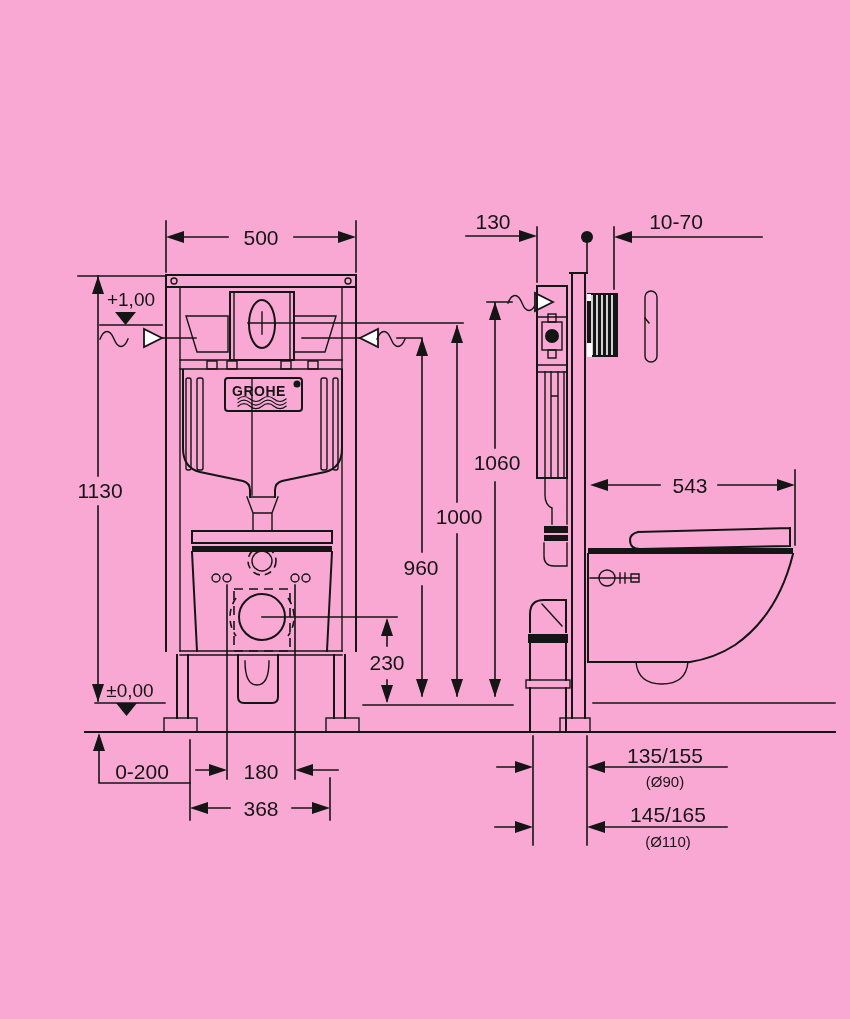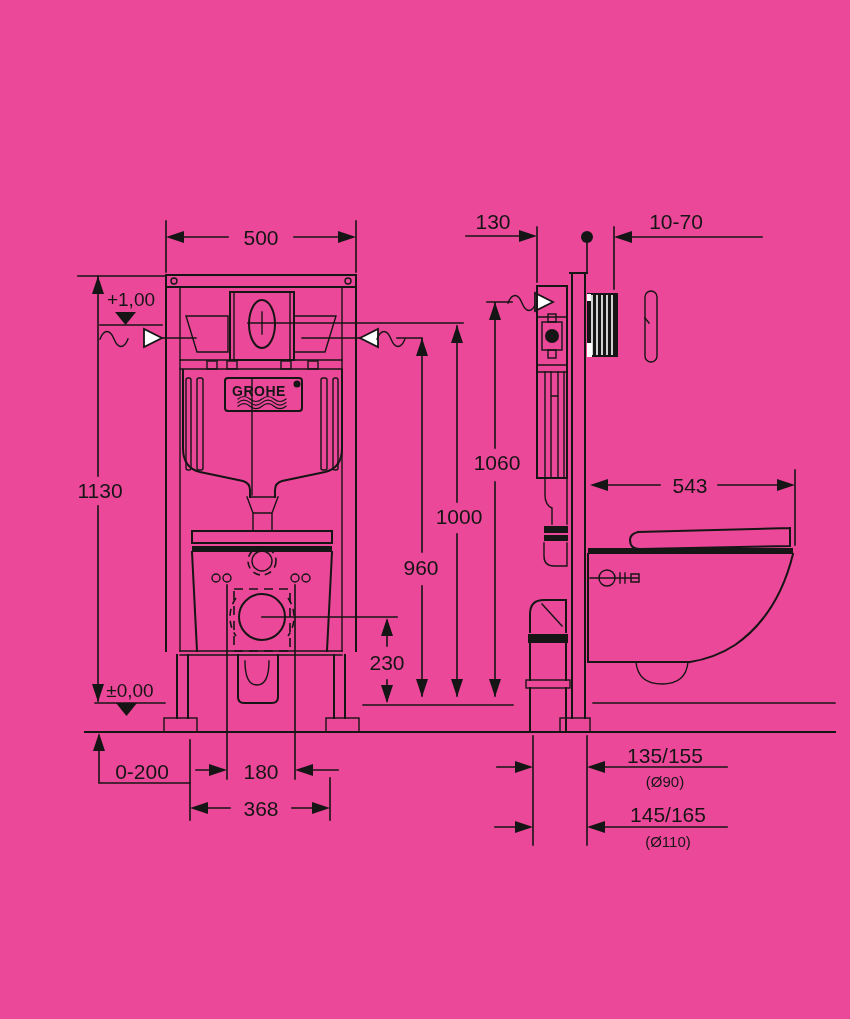--- a/index.html
+++ b/index.html
@@ -1,16 +1,16 @@
 <!DOCTYPE html>
 <html><head>
 <meta charset="utf-8">
 <style>
   html,body{margin:0;padding:0;background:#fff;}
-  .canvas{position:relative;width:850px;height:1019px;background:#ec4899;overflow:hidden;
+  .canvas{position:relative;width:850px;height:1019px;background:#f9a8d4;overflow:hidden;
           font-family:"Liberation Sans",sans-serif;}
   svg{position:absolute;left:0;top:0;}
   svg text{font-family:"Liberation Sans",sans-serif;fill:#151515;}
   .dim{font-size:21px;}
   .lvl{font-size:19px;}
   .dia{font-size:15px;}
   .brand{font-size:14px;font-weight:bold;letter-spacing:.5px;}
   .ln{stroke:#151515;stroke-width:2;fill:none;stroke-linecap:square;}
   .ln-thin{stroke:#151515;stroke-width:1.4;fill:none;stroke-linecap:square;}
   .dimln{stroke:#151515;stroke-width:1.6;fill:none;stroke-linecap:square;}

